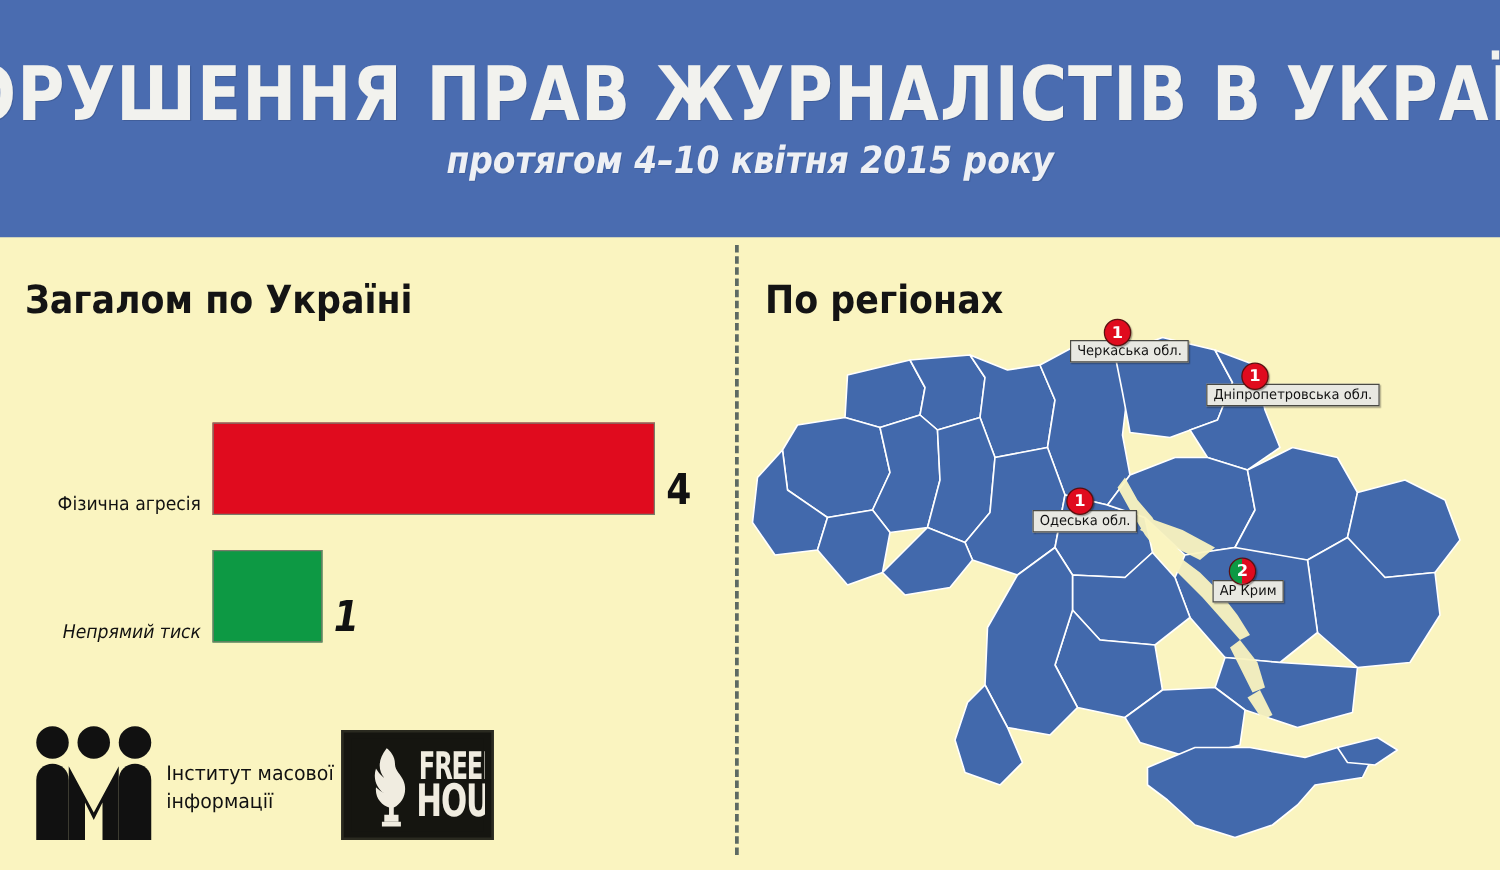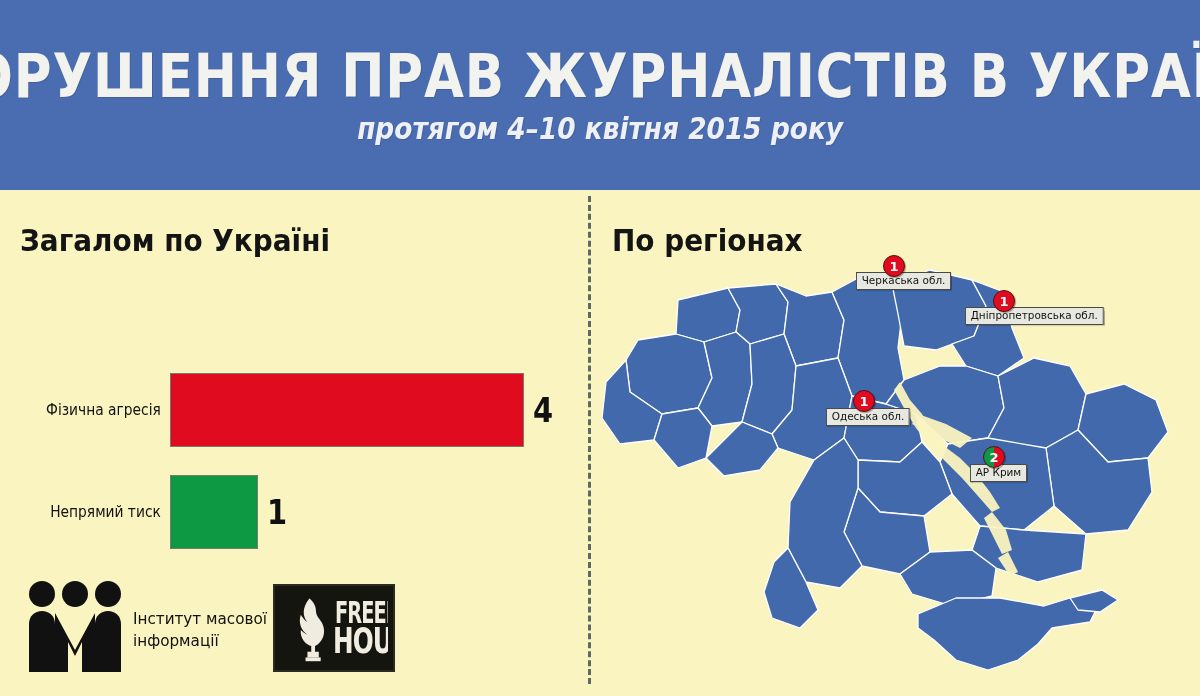--- a/index.html
+++ b/index.html
@@ -49,21 +49,21 @@
     font-family:"DejaVu Sans", sans-serif;
     font-weight:700;font-size:31px;color:#141414;
     transform:scaleX(.9);transform-origin:left center;
     white-space:nowrap;position:absolute;
   }
   #left-title{left:20px;top:222px;}
   #right-title{left:612px;top:222px;}
 
   
   .chart{position:absolute;left:0;top:318px;width:588px;height:200px;}
-  .bar-row{position:absolute;left:0;display:flex;align-items:center;margin-top:35px;}
+  .bar-row{position:absolute;left:0;display:flex;align-items:flex-end;}
   .bar-label{
     width:160px;text-align:right;padding-right:10px;
     font-family:"DejaVu Sans", sans-serif;
     font-weight:400;font-size:15px;color:#111;
     transform:scaleX(.92);transform-origin:right center;
     white-space:nowrap;
   }
   .bar{border:1px solid #7a7a6a;box-sizing:border-box;}
   .bar-value{
     font-family:"DejaVu Sans", sans-serif;
@@ -121,21 +121,21 @@
   <div class="panel-title" id="left-title">Загалом по Україні</div>
 
   <div class="chart">
 
     <div class="bar-row" style="top:20px;">
       <div class="bar-label">Фізична агресія</div>
       <div class="bar" style="width:354px;height:74px;background:#e00b1e;"></div>
       <div class="bar-value">4</div>
     </div>
 
-    <div class="bar-row" style="top:122px;">
+    <div class="bar-row" style="top:122px;font-style:italic;">
       <div class="bar-label">Непрямий тиск</div>
       <div class="bar" style="width:88px;height:74px;background:#0d9944;"></div>
       <div class="bar-value">1</div>
     </div>
 
   </div>
 
   <div class="logos">
 
     <svg class="imi" viewBox="0 0 100 92">

